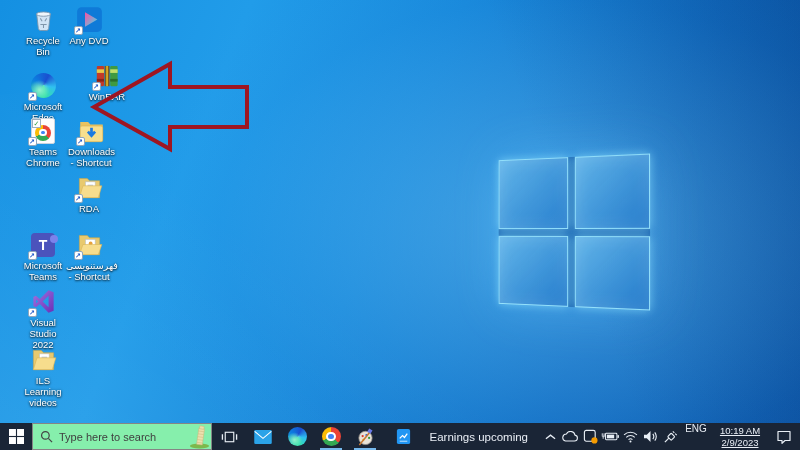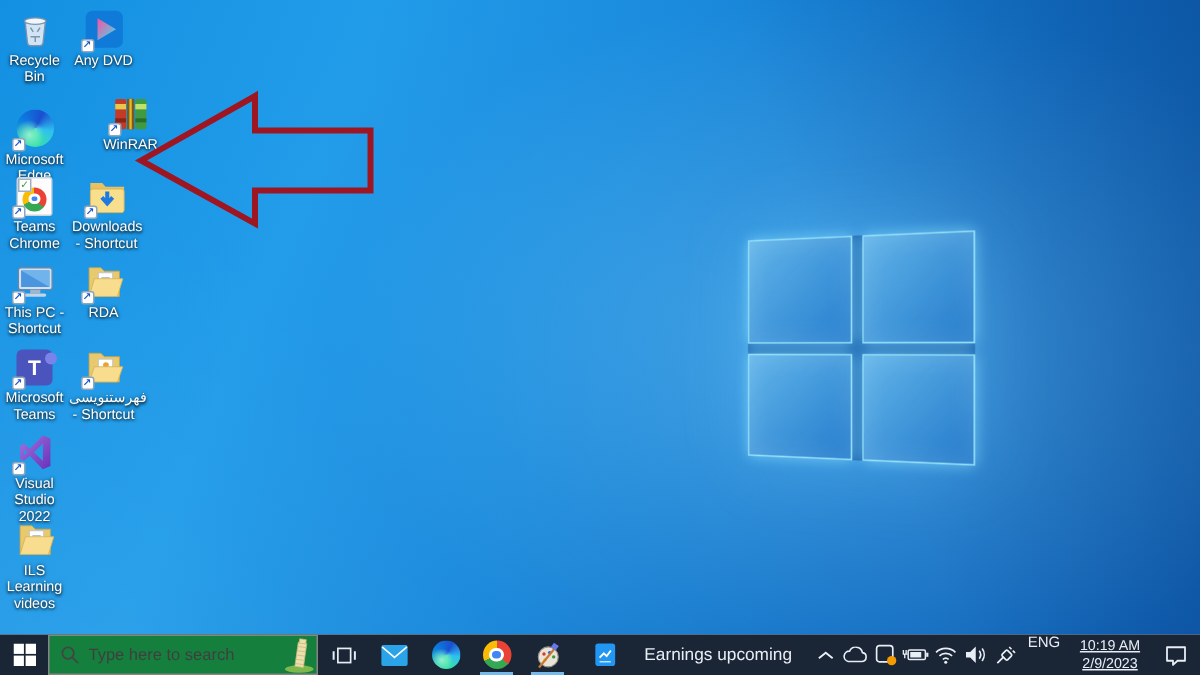--- a/index.html
+++ b/index.html
@@ -22,21 +22,21 @@
   
   .winlogo { position:absolute; left:492px; top:157px; width:158px; height:150px;
     transform:perspective(520px) rotateY(-17deg);
     display:grid; grid-template-columns:1fr 1fr; grid-template-rows:1fr 1fr; gap:7px;
     background:rgba(8,70,148,.55); box-shadow:0 0 46px rgba(110,200,255,.30); }
   .winlogo .pane { background:linear-gradient(135deg, rgba(120,205,250,.75), rgba(40,140,225,.55));
     border:1px solid rgba(160,235,255,.85);
     box-shadow:0 0 9px rgba(140,225,255,.65), inset 0 0 18px rgba(255,255,255,.14); }
 
   
-  .dicon { position:absolute; width:46px; display:flex; flex-direction:column; align-items:center; cursor:default; }
+  .dicon { position:absolute; width:46px; display:flex; flex-direction:column; align-items:center; cursor:default;margin-left:20px; }
   .art { position:relative; width:27px; height:27px; display:flex; align-items:center; justify-content:center; }
   .art svg { width:100%; height:100%; display:block; }
   .lbl { margin-top:2px; font-size:9.5px; color:#fff; text-align:center; line-height:1.18;
     text-shadow:0 1px 2px rgba(0,0,0,.85), 0 0 3px rgba(0,0,0,.45); max-width:46px; }
   .badge { position:absolute; left:-2px; bottom:-2px; width:9px; height:9px; background:#fff;
     border:1px solid #8fa6bd; border-radius:2px; display:flex; align-items:center; justify-content:center;
     font-size:7px; line-height:1; color:#1956c8; font-weight:bold; }
   .edge-ball { width:25px; height:25px; border-radius:50%;
     background:
       radial-gradient(circle at 34% 68%, rgba(150,245,205,.95) 0%, rgba(150,245,205,0) 42%),
@@ -55,21 +55,21 @@
   .teams-tile::after { content:""; position:absolute; right:-3px; top:2px; width:8px; height:8px;
     background:#7b83eb; border-radius:50%; }
 
   
   .annotation { position:absolute; left:0; top:0; pointer-events:none; }
 
   
   .taskbar { position:relative; width:800px; height:27px; background:#1a2536;
     display:flex; align-items:stretch; color:#e9eef5; }
   .tb-start { width:32px; display:flex; align-items:center; justify-content:center; }
-  .tb-search { width:180px; background:#15803d; border:1px solid #858585; display:flex; align-items:center; padding-left:7px; }
+  .tb-search { width:180px; background:#86efac; border:1px solid #858585; display:flex; align-items:center; padding-left:7px; }
   .tb-search input { flex:1; min-width:0; border:none; background:transparent; outline:none;
     font-size:11px; color:#222; font-family:inherit; }
   .tb-search input::placeholder { color:#3f3f3f; opacity:1; }
   .tb-search .tower { align-self:flex-end; margin-right:1px; }
   .tb-ico { width:34px; display:flex; align-items:center; justify-content:center; position:relative; }
   .tb-ico .runline { position:absolute; bottom:0; left:6px; right:6px; height:2px; background:#76b9ed; }
   .spacer { flex:1; }
   .widget { display:flex; align-items:center; gap:18px; padding:0 12px 0 8px; font-size:11.5px; white-space:nowrap; }
   .tray-ico { width:20px; display:flex; align-items:center; justify-content:center; }
   .tray-lang { width:32px; display:flex; justify-content:center; font-size:10px; }
@@ -159,33 +159,20 @@
       <svg viewBox="0 0 24 24">
         <path d="M2 4.5 h7 l2 2.2 h11 v13.8 a1.5 1.5 0 0 1 -1.5 1.5 h-17 A1.5 1.5 0 0 1 2 20.5 Z" fill="#e9c25f"></path>
         <rect x="2" y="8" width="20" height="14" rx="1.5" fill="#f8df8e" stroke="#d8ae4e" stroke-width="0.5"></rect>
         <path d="M12 9.5 v6 M8.8 13 l3.2 3.6 3.2-3.6" stroke="#1d7ae0" stroke-width="2.4" fill="none"></path>
       </svg>
       <span class="badge">↗</span>
     </div>
     <div class="lbl">Downloads - Shortcut</div>
   </div>
 
-  <div class="dicon" style="left:0;top:174px">
-    <div class="art">
-      <svg viewBox="0 0 24 24">
-        <rect x="2" y="4" width="20" height="13" rx="1.5" fill="#cfe2f3" stroke="#6b87a8" stroke-width="0.8"></rect>
-        <rect x="3.6" y="5.6" width="16.8" height="9.8" fill="#4a95de"></rect>
-        <path d="M3.6 5.6 L20.4 15.4 V5.6 Z" fill="#71b4ec"></path>
-        <rect x="9" y="17" width="6" height="2.2" fill="#9fb6cc"></rect>
-        <rect x="5.5" y="19.2" width="13" height="2" rx="1" fill="#c3d4e5"></rect>
-      </svg>
-      <span class="badge">↗</span>
-    </div>
-    <div class="lbl">This PC - Shortcut</div>
-  </div>
 
   <div class="dicon" style="left:46px;top:174px">
     <div class="art">
       <svg viewBox="0 0 24 24">
         <path d="M3 4 h7 l2 2 h9 v15 h-18 Z" fill="#e8c96e" stroke="#c8a449" stroke-width="0.5"></path>
         <rect x="8.5" y="7" width="8.5" height="13" fill="#ffffff" stroke="#b9c2cc" stroke-width="0.5"></rect>
         <path d="M10.3 10 h5 M10.3 12.4 h5 M10.3 14.8 h5" stroke="#9fb0c0" stroke-width="0.8"></path>
         <path d="M3 21 l3.2 -10.5 h16.8 l-3.2 10.5 Z" fill="#f7dd8d" stroke="#d8b254" stroke-width="0.5"></path>
       </svg>
       <span class="badge">↗</span>

